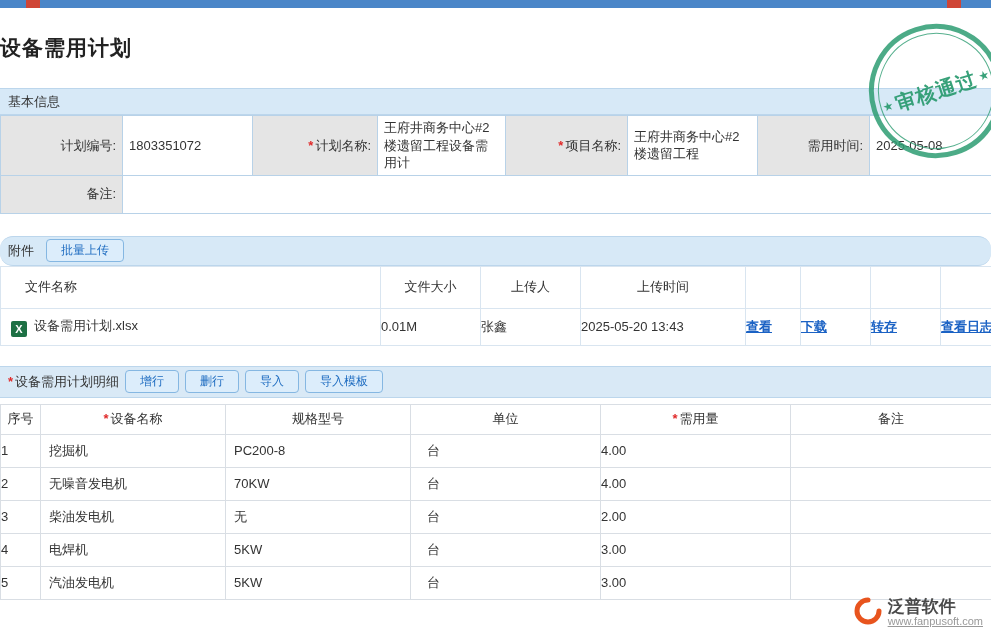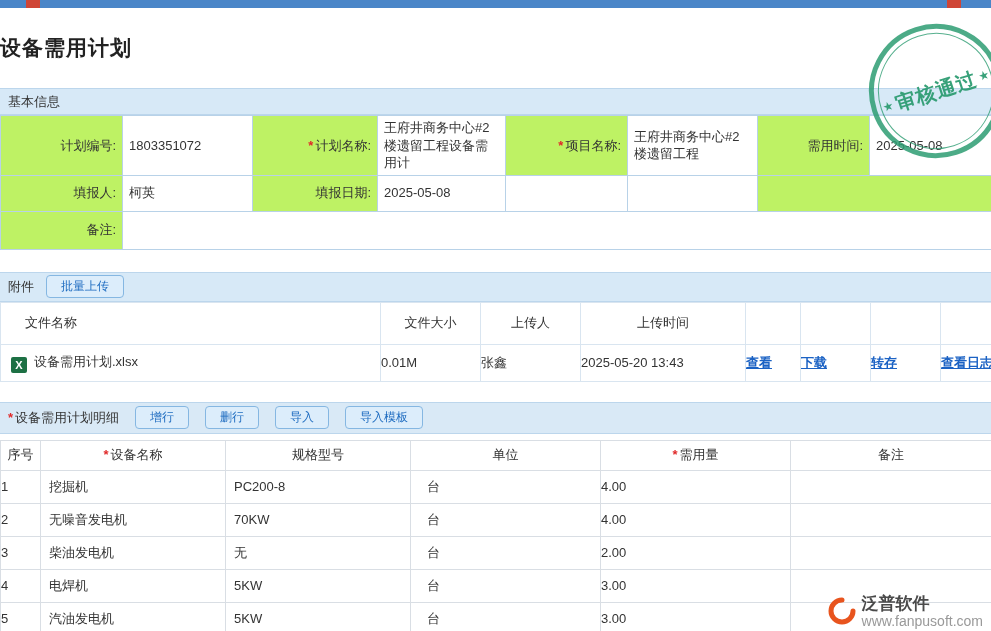--- a/index.html
+++ b/index.html
@@ -28,60 +28,60 @@
   
   .section-bar { height:27px; background:#d7e9f7; border-top:1px solid #bcd6ec; border-bottom:1px solid #bcd6ec;
     display:flex; align-items:center; padding-left:8px; }
   .gap22 { height:22px; } .gap20 { height:20px; } .gap6 { height:6px; }
 
   table { border-collapse:collapse; width:991px; table-layout:fixed; }
   .req { color:#e02a2a; margin-right:2px; font-weight:bold; }
 
   
   .form-table td { border:1px solid #b8d2e8; vertical-align:middle; padding:3px 6px; line-height:1.35; }
-  .form-table .lbl { background:#bef264; text-align:right; }
+  .form-table .lbl { background:#e5e5e5; text-align:right; }
   .form-table .val { background:#fff; text-align:left; }
   .form-table tr.r1 td { height:58px; }
   .form-table tr.r2 td { height:36px; }
   .form-table tr.r3 td { height:38px; }
 
   
   .btn { display:inline-block; background:#dcedfb; border:1px solid #85b7e2; color:#1e6cc0;
     border-radius:4px; padding:3px 14px; font-size:12px; cursor:pointer; line-height:1.2; }
-  .attach-bar { height:30px; }
+  .attach-bar { height:30px;border-radius:13px; }
   .attach-bar .btn { margin-left:12px; }
 
   
   .attach-table th, .attach-table td { border:1px solid #d9e5f0; vertical-align:middle; }
   .attach-table th { height:42px; font-weight:normal; color:#333; text-align:center; }
   .attach-table td { height:37px; }
   .attach-table .h-name { text-align:left; padding-left:24px; }
   .c-center { text-align:left; }
   .file-cell { padding-left:10px; text-align:left; }
   .excel-icon { display:inline-block; width:16px; height:16px; background:#1d7044; border-radius:2px;
     color:#fff; font-size:11px; font-weight:bold; text-align:center; line-height:16px;
     margin-right:7px; vertical-align:-3px; }
   .excel-icon::after { content:"X"; }
   .lnk { color:#1b62c4; text-decoration:underline; font-weight:bold; cursor:pointer; white-space:nowrap; }
 
   
   .detail-bar { height:32px; background:#d9e9f6; border-top:1px solid #bcd6ec; border-bottom:1px solid #bcd6ec;
     display:flex; align-items:center; padding-left:8px; }
-  .detail-bar .btn { margin-left:16px; }
+  .detail-bar .btn { margin-left:6px; }
   .detail-table th, .detail-table td { border:1px solid #d9dee4; vertical-align:middle; }
   .detail-table th { height:30px; font-weight:normal; text-align:center; background:#fff; }
   .detail-table td { height:33px; }
   .c-left { text-align:left; padding-left:8px; }
   .c-unit { text-align:left; padding-left:16px; }
 
   
   .brand { position:absolute; right:8px; bottom:2px; display:flex; align-items:center; z-index:10; pointer-events:none; }
   .brand-icon { margin-right:5px; }
   .brand-name { font-size:17px; font-weight:bold; color:#4a4a4a; line-height:1.05; display:block; }
-  .brand-url { font-size:14px; color:#999; display:block; }
+  .brand-url { font-size:11px; color:#999; display:block;text-decoration:underline; }
 </style>
 </head>
 <body>
 
 <div class="topbar">
   <span class="red-accent-left"></span>
   <span class="red-accent-right"></span>
 </div>
 
 <div class="title-bar">
@@ -113,29 +113,20 @@
       <tr class="r1">
     <td class="lbl"><span>计划编号:</span></td>
     <td class="val"><span>1803351072</span></td>
     <td class="lbl"><span class="req">*</span><span>计划名称:</span></td>
     <td class="val"><span>王府井商务中心#2楼遗留工程设备需用计</span></td>
     <td class="lbl"><span class="req">*</span><span>项目名称:</span></td>
     <td class="val"><span>王府井商务中心#2楼遗留工程</span></td>
     <td class="lbl"><span>需用时间:</span></td>
     <td class="val"><span>2025-05-08</span></td>
   </tr>
-  <tr class="r2">
-    <td class="lbl"><span>填报人:</span></td>
-    <td class="val"><span>柯英</span></td>
-    <td class="lbl"><span>填报日期:</span></td>
-    <td class="val"><span>2025-05-08</span></td>
-    <td class="val"></td>
-    <td class="val"></td>
-    <td class="lbl" colspan="2"></td>
-  </tr>
   <tr class="r3">
     <td class="lbl"><span>备注:</span></td>
     <td class="val" colspan="7"></td>
   </tr>
 </tbody>
   </table>
 
 <div class="gap22"></div>
 
 <div class="section-bar attach-bar">

